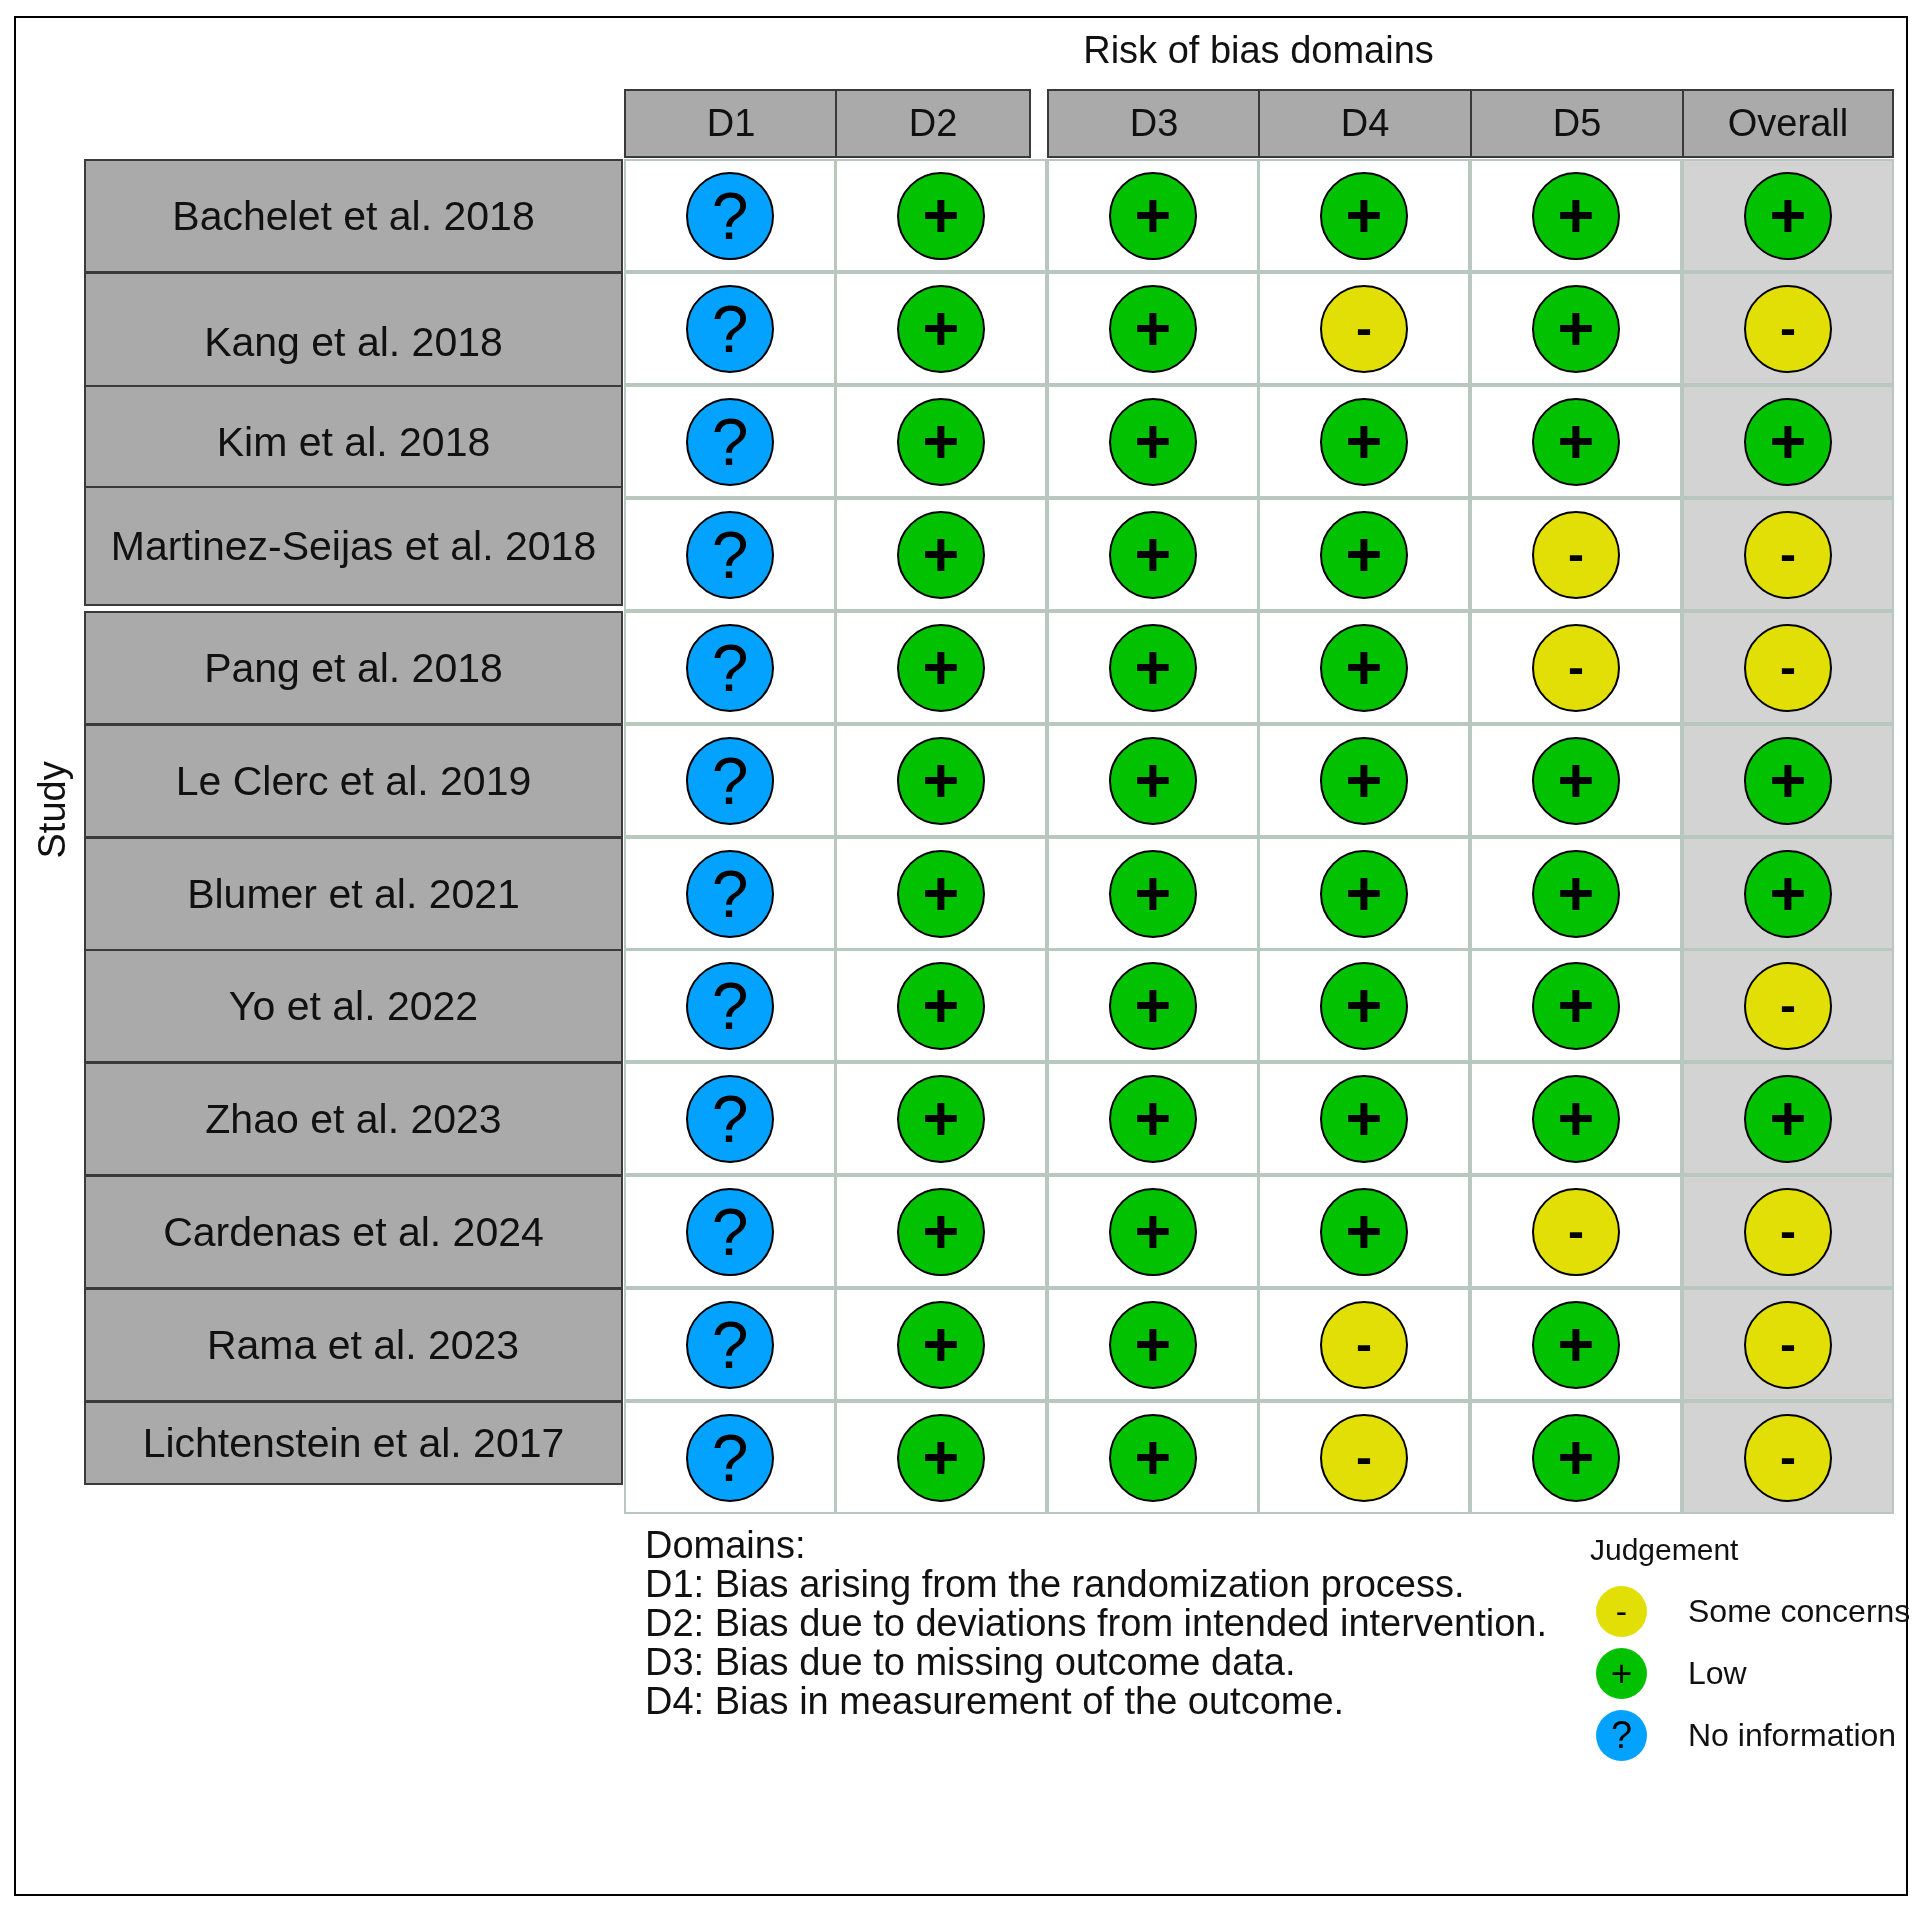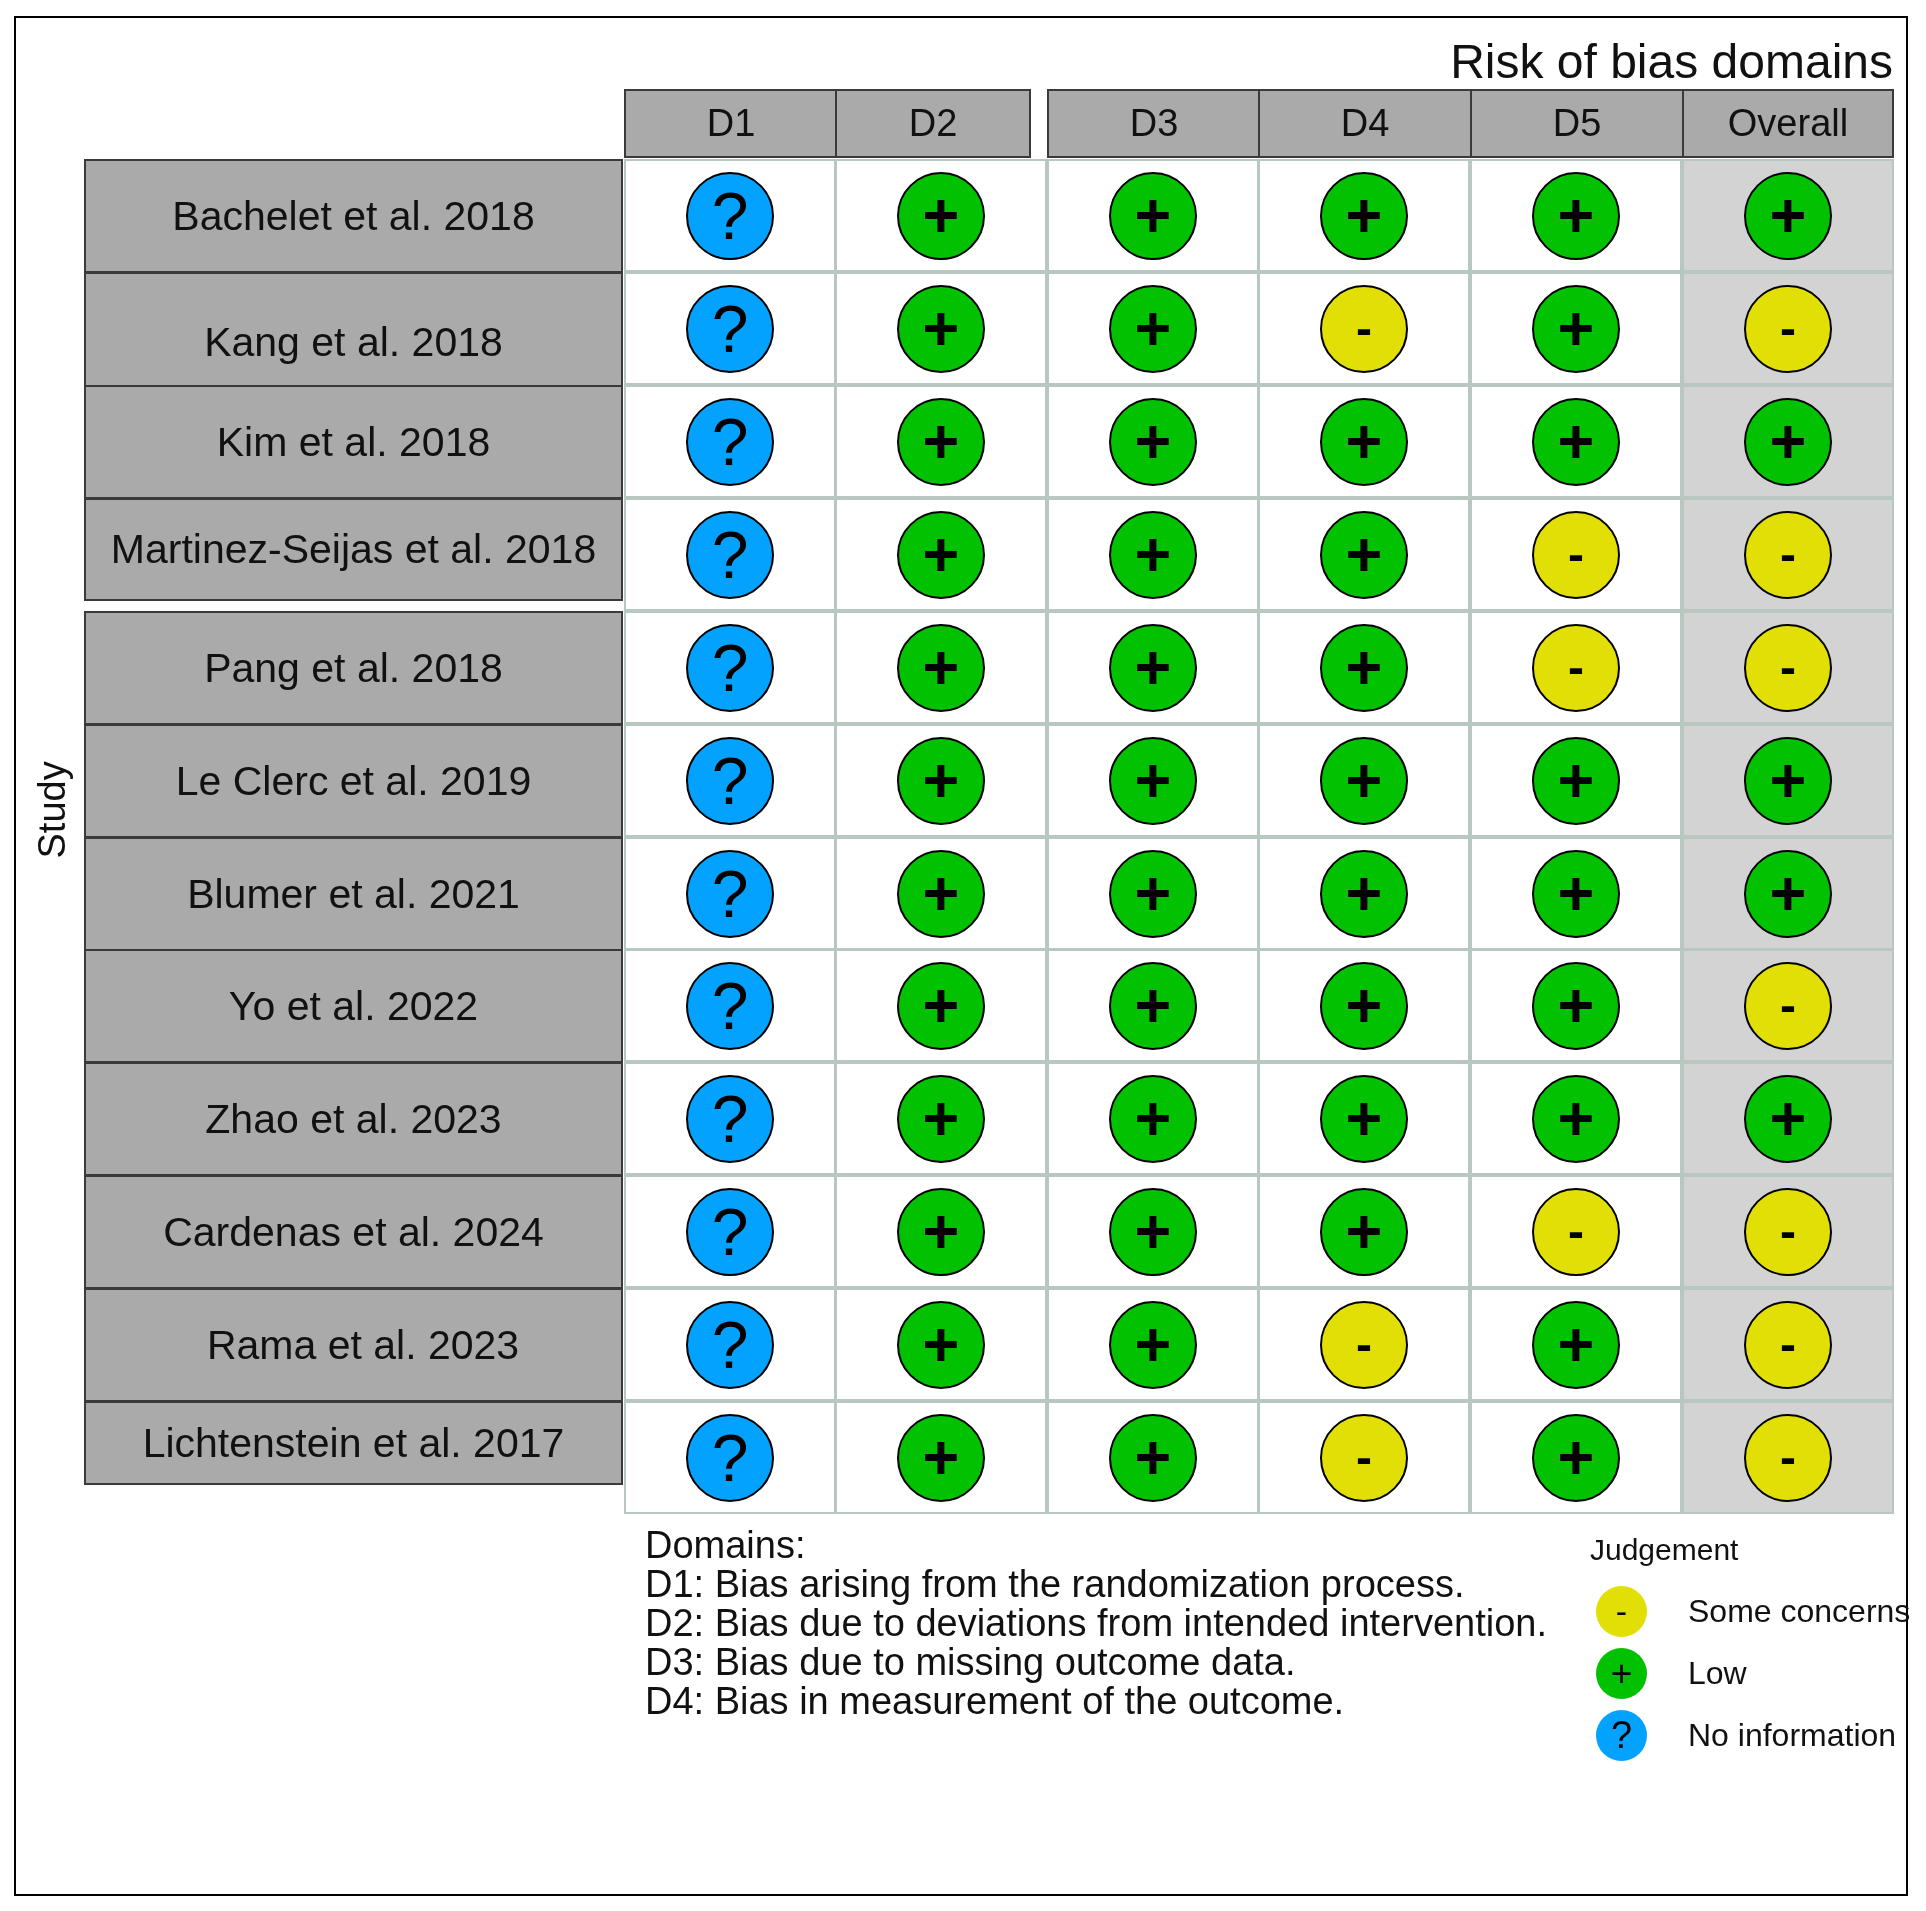--- a/index.html
+++ b/index.html
@@ -1,21 +1,21 @@
 <!DOCTYPE html>
 <html style="font-size:11px"><head>
 <meta charset="utf-8">
 <style>
   html, body { margin:0; padding:0; background:#ffffff; }
   body { width:1926px; height:1911px; position:relative; overflow:hidden;
          font-family:"Liberation Sans", sans-serif; color:#111; }
   .frame { position:absolute; left:14.4px; top:16px; width:1894px; height:1880px;
            border:2.7px solid #000; box-sizing:border-box; }
-  .title { position:absolute; left:624px; width:1269px; top:36px; height:52px;
-           text-align:right; font-size:48px; line-height:52px; }
+  .title { position:absolute; left:624px; width:1269px; top:24px; height:52px;
+           text-align:center; font-size:38px; line-height:52px; }
   .hdr { position:absolute; top:89px; height:69px; background:#aaaaaa;
          border:2.7px solid #3a3a3a; box-sizing:border-box; font-size:38px;
          display:flex; align-items:center; justify-content:center; }
   .study { position:absolute; left:84px; width:539px; background:#aaaaaa;
            border:2.7px solid #3a3a3a; box-sizing:border-box; font-size:41px;
            display:flex; align-items:center; justify-content:center; white-space:nowrap; }
   .cell { position:absolute; background:#ffffff; box-sizing:border-box;
           border:2.1px solid #b9c7c1; display:flex; align-items:center; justify-content:center; }
   .cell.overall { background:#d3d3d3; }
   .dot { width:88px; height:88px; border-radius:50%; border:2.1px solid #000;
@@ -49,21 +49,21 @@
     <div class="hdr" style="left: 835px; width: 196px;">D2</div>
     <div class="hdr" style="left: 1047px; width: 214px;">D3</div>
     <div class="hdr" style="left: 1258px; width: 214px;">D4</div>
     <div class="hdr" style="left: 1470px; width: 214px;">D5</div>
     <div class="hdr" style="left: 1682px; width: 212px;">Overall</div>
   </div>
 <div id="study-col">
     <div class="study" style="top: 159px; height: 114px;">Bachelet et al. 2018</div>
     <div class="study" style="top: 272px; height: 140px;">Kang et al. 2018</div>
     <div class="study" style="top: 385px; height: 114px;">Kim et al. 2018</div>
-    <div class="study" style="top: 498px; height: 103px;">Martinez-Seijas et al. 2018</div>
+    <div class="study" style="top: 486px; height: 120px;">Martinez-Seijas et al. 2018</div>
     <div class="study" style="top: 611px; height: 114px;">Pang et al. 2018</div>
     <div class="study" style="top: 724px; height: 114px;">Le Clerc et al. 2019</div>
     <div class="study" style="top: 837px; height: 114px;">Blumer et al. 2021</div>
     <div class="study" style="top: 949px; height: 114px;">Yo et al. 2022</div>
     <div class="study" style="top: 1062px; height: 114px;">Zhao et al. 2023</div>
     <div class="study" style="top: 1175px; height: 114px;">Cardenas et al. 2024</div>
     <div class="study" style="top: 1288px; height: 114px; padding-left: 19px;">Rama et al. 2023</div>
     <div class="study" style="top: 1401px; height: 84px;">Lichtenstein et al. 2017</div>
   </div>
 <div id="grid">

